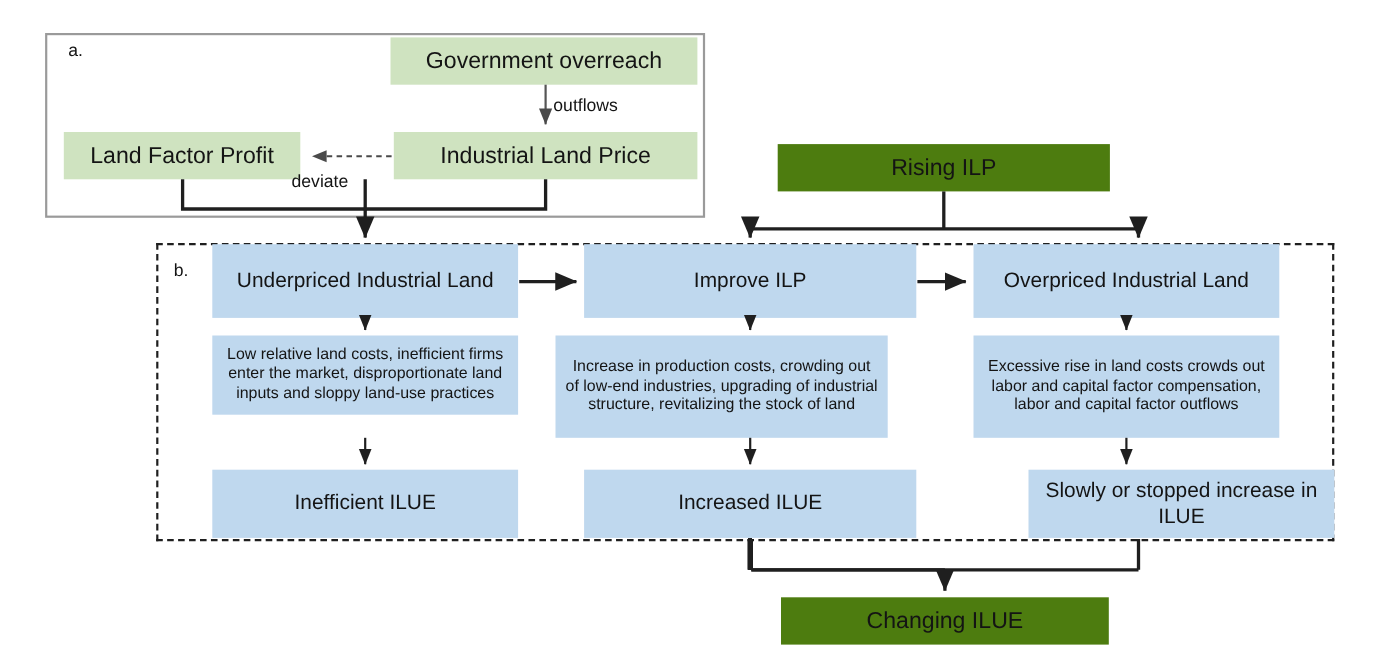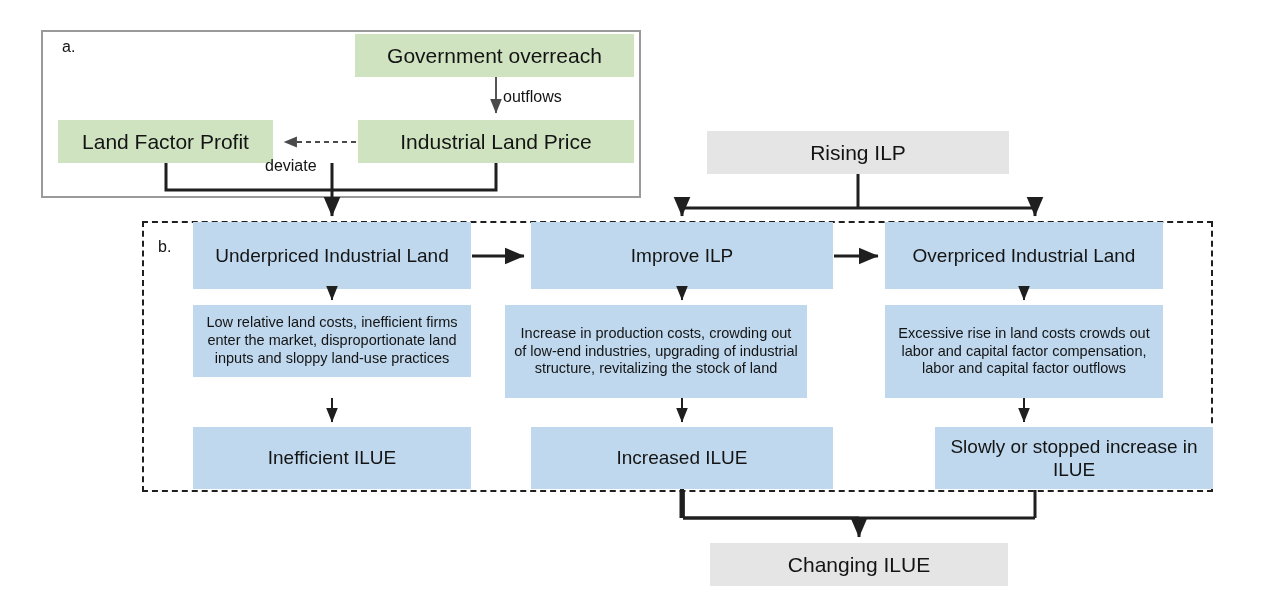--- a/index.html
+++ b/index.html
@@ -23,21 +23,21 @@
     display: flex;
     align-items: center;
     justify-content: center;
     text-align: center;
     box-sizing: border-box;
     line-height: 1.22;
     color: #141414;
   }
   .green  { background: #cfe3c0; }
   .blue   { background: #bfd8ee; }
-  .orange { background: #e5e5e5; }
+  .orange { background: #4d7c0f; }
 
   .t-lg   { font-size: 21px; }
   .t-md   { font-size: 19px; }
   .t-sm   { font-size: 14.5px; }
 
   .panel-a-frame {
     position: absolute;
     border: 2px solid #9a9a9a;
     background: transparent;
     box-sizing: border-box;

